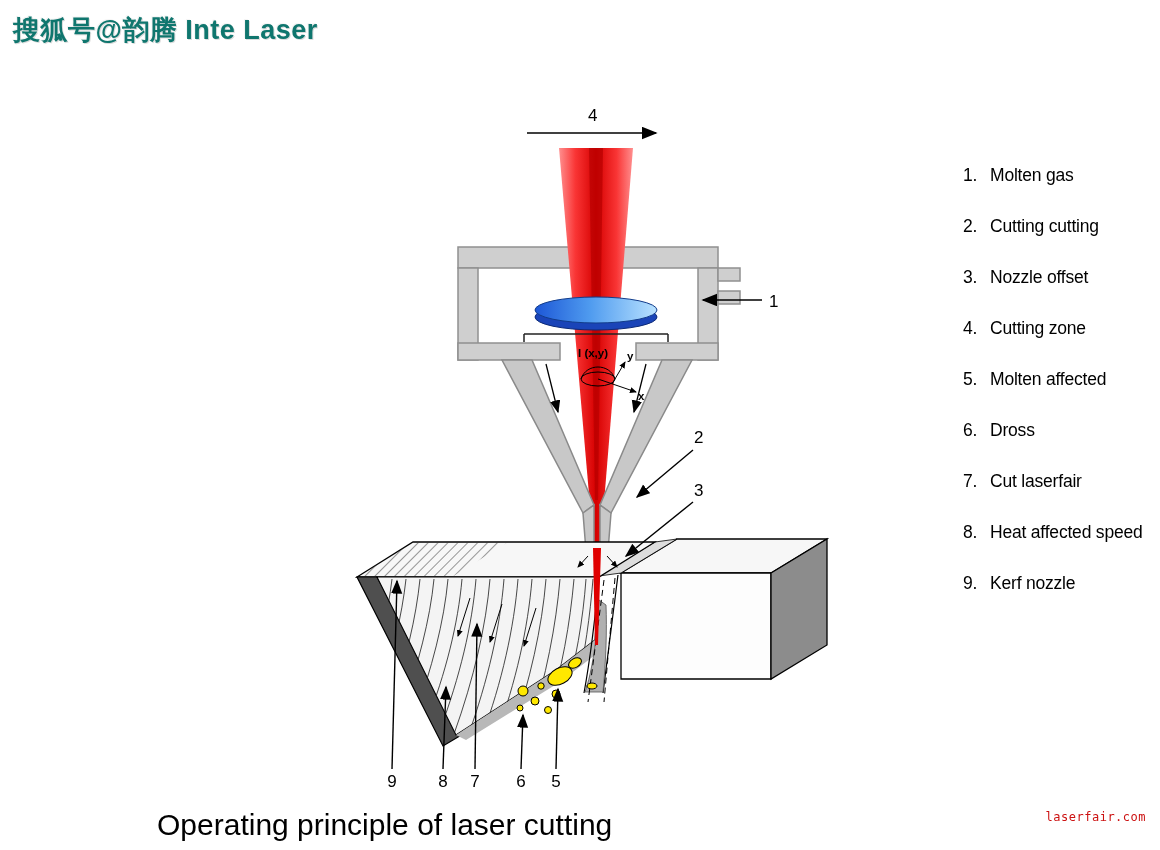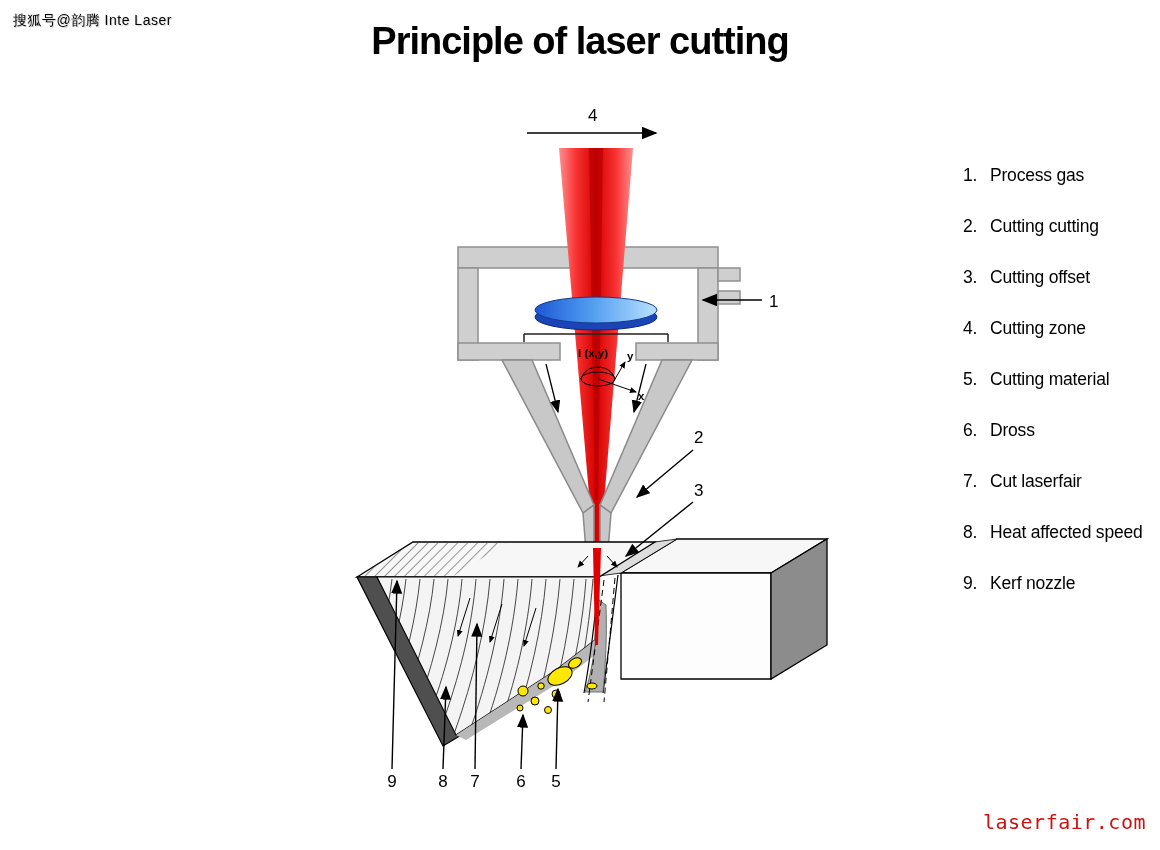--- a/index.html
+++ b/index.html
@@ -1,60 +1,59 @@
 <!DOCTYPE html>
 <html><head>
 <meta charset="utf-8">
 <style>
   html,body{margin:0;padding:0;background:#fff;}
   .page{position:relative;width:1160px;height:850px;background:#ffffff;overflow:hidden;
         font-family:"Liberation Sans",sans-serif;color:#000;}
-  .watermark{position:absolute;top:12px;left:13px;font-size:14px;font-weight:normal;color:#000000;
+  .watermark{position:absolute;top:12px;left:13px;font-size:27px;font-weight:bold;color:#0f766e;
              text-shadow:1px 1px 0 #dcdcdc, -1px -1px 0 #f4f4f4;letter-spacing:0.5px;}
   .title{position:absolute;top:20px;left:0;right:0;text-align:center;font-size:38px;font-weight:700;
          letter-spacing:-1px;}
   .legend{position:absolute;left:963px;top:165px;}
   .legend-row{display:flex;height:21px;margin-bottom:30px;font-size:17.5px;letter-spacing:-0.2px;}
   .legend-num{width:27px;flex:0 0 27px;}
   .caption{position:absolute;top:808px;left:157px;font-size:30px;color:#000;}
   .site{position:absolute;top:810px;right:14px;font-family:"DejaVu Sans Mono",monospace;
-        font-size:20px;color:#cc1111;letter-spacing:0.5px;}
+        font-size:12px;color:#cc1111;letter-spacing:0.5px;}
   svg{position:absolute;top:0;left:0;}
   svg text{font-family:"Liberation Sans",sans-serif;fill:#000;}
   .num-label{font-size:17px;}
   .tiny-label{font-size:11.5px;font-weight:bold;}
 </style>
 </head>
 <body>
 
 <div class="page">
 
   <div class="watermark">搜狐号@韵腾 Inte Laser</div>
-  <div class="title">Principle of laser cutting</div>
 
   <div class="legend">
     <div class="legend-row">
       <span class="legend-num">1.</span>
-      <span class="legend-label">Process gas</span>
+      <span class="legend-label">Molten gas</span>
     </div>
     <div class="legend-row">
       <span class="legend-num">2.</span>
       <span class="legend-label">Cutting cutting</span>
     </div>
     <div class="legend-row">
       <span class="legend-num">3.</span>
-      <span class="legend-label">Cutting offset</span>
+      <span class="legend-label">Nozzle offset</span>
     </div>
     <div class="legend-row">
       <span class="legend-num">4.</span>
       <span class="legend-label">Cutting zone</span>
     </div>
     <div class="legend-row">
       <span class="legend-num">5.</span>
-      <span class="legend-label">Cutting material</span>
+      <span class="legend-label">Molten affected</span>
     </div>
     <div class="legend-row">
       <span class="legend-num">6.</span>
       <span class="legend-label">Dross</span>
     </div>
     <div class="legend-row">
       <span class="legend-num">7.</span>
       <span class="legend-label">Cut laserfair</span>
     </div>
     <div class="legend-row">
@@ -234,15 +233,16 @@
     </g>
     <g text-anchor="middle">
       <text x="392" y="787" class="num-label">9</text>
       <text x="443" y="787" class="num-label">8</text>
       <text x="475" y="787" class="num-label">7</text>
       <text x="521" y="787" class="num-label">6</text>
       <text x="556" y="787" class="num-label">5</text>
     </g>
   </svg>
 
+  <div class="caption">Operating principle of laser cutting</div>
   <div class="site">laserfair.com</div>
 
 </div>
 
 </body></html>

